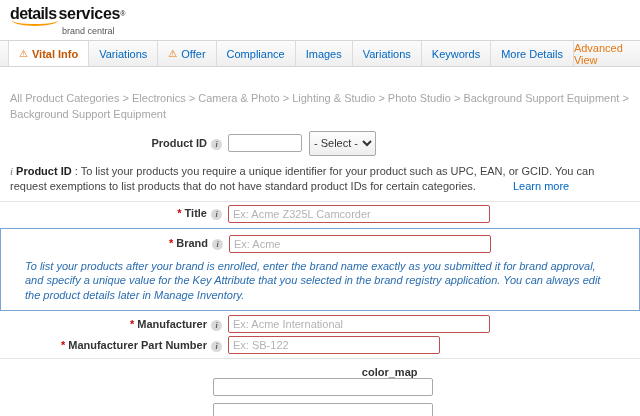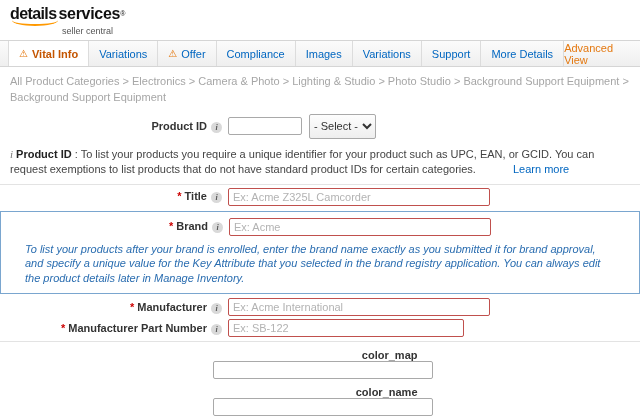--- a/index.html
+++ b/index.html
@@ -32,42 +32,42 @@
   }
   .tab {
     display: flex; align-items: center; padding: 0 10px;
     border-right: 1px solid #dcdcdc; color: #0066c0; cursor: pointer; white-space: nowrap;
   }
   .tab:first-of-type { border-left: 1px solid #dcdcdc; }
   .tab.active { background: #fff; color: #c45500; font-weight: bold; }
   .warn { color: #e47911; font-size: 10px; margin-right: 4px; font-weight: normal; }
   .adv { margin-left: auto; display: flex; align-items: center; padding-right: 8px; color: #e47911; }
   
-  .breadcrumb { padding: 7px 10px 5px; color: #a6a6a6; line-height: 1.45; }
+  .breadcrumb { padding: 24px 10px 5px; color: #a6a6a6; line-height: 1.45; }
   
   .row { display: flex; align-items: center; margin: 3px 0; }
   .lbl { width: 222px; text-align: right; font-weight: bold; flex: none; }
   .lbl2 { width: 195px; text-align: right; font-weight: bold; flex: none; }
   .req { color: #cc0000; margin-right: 3px; }
   .info-i {
     display: inline-block; width: 11px; height: 11px; line-height: 11px;
     border-radius: 50%; background: #d9d9d9; color: #555;
     font-size: 8px; text-align: center; margin-left: 4px; cursor: pointer;
     font-family: "Liberation Serif", serif; font-style: italic; font-weight: bold;
   }
   input[type=text] {
     height: 18px; border: 1px solid #a9a9a9; margin-left: 6px;
     font-size: 11px; padding: 1px 4px; font-family: "Liberation Sans", sans-serif;
     border-radius: 2px;
   }
   input[type=text]::placeholder { color: #b3b3b3; }
   input.red { border: 1px solid #c0504d; }
   .w-pid { width: 74px; }
   .w-wide { width: 262px; }
-  .w-mpn { width: 236px; }
+  .w-mpn { width: 212px; }
   .w-bot { width: 220px; }
   select {
     height: 25px; margin-left: 7px; font-size: 11px; color: #333;
     border: 1px solid #a9a9a9; border-radius: 2px;
     background: linear-gradient(#fdfdfd, #eee);
     font-family: "Liberation Sans", sans-serif;
   }
   .note {
     padding: 5px 10px 7px; border-bottom: 1px solid #e3e3e3;
     line-height: 1.35; color: #444;
@@ -81,21 +81,21 @@
   .row.spaced { margin: 7px 0; flex-direction: column; }
 </style>
 </head>
 <body>
 
 <div class="header">
   <div class="logo-line1">
     <span class="logo-amazon">details</span><span class="logo-services">services</span><span class="logo-mark">®</span>
   </div>
   <div class="logo-smile"></div>
-  <div class="logo-sub">seller central</div>
+  <div class="logo-sub">brand central</div>
 </div>
 
 <nav class="tabbar">
   <div class="tab active">
     <span class="warn">⚠</span>
     <span>Vital Info</span>
   </div>
   <div class="tab">
     <span>Variations</span>
   </div>
@@ -106,21 +106,21 @@
   <div class="tab">
     <span>Compliance</span>
   </div>
   <div class="tab">
     <span>Images</span>
   </div>
   <div class="tab">
     <span>Variations</span>
   </div>
   <div class="tab">
-    <span>Support</span>
+    <span>Keywords</span>
   </div>
   <div class="tab">
     <span>More Details</span>
   </div>
   <div class="adv">
     <span>Advanced View</span>
 
   </div>
 </nav>
 
@@ -173,21 +173,20 @@
     <input type="text" class="w-mpn red" placeholder="Ex: SB-122" style="">
   </div>
 
   <div class="divider"></div>
 
   <div class="row spaced">
     <div class="lbl2">color_map</div>
     <input type="text" class="w-bot" style="">
   </div>
   <div class="row spaced">
-    <div class="lbl2">color_name</div>
     <input type="text" class="w-bot" style="">
   </div>
   <div class="row spaced">
     <div class="lbl2">size_name</div>
     <input type="text" class="w-bot" style="">
   </div>
 
 </div>
 
 </body></html>

